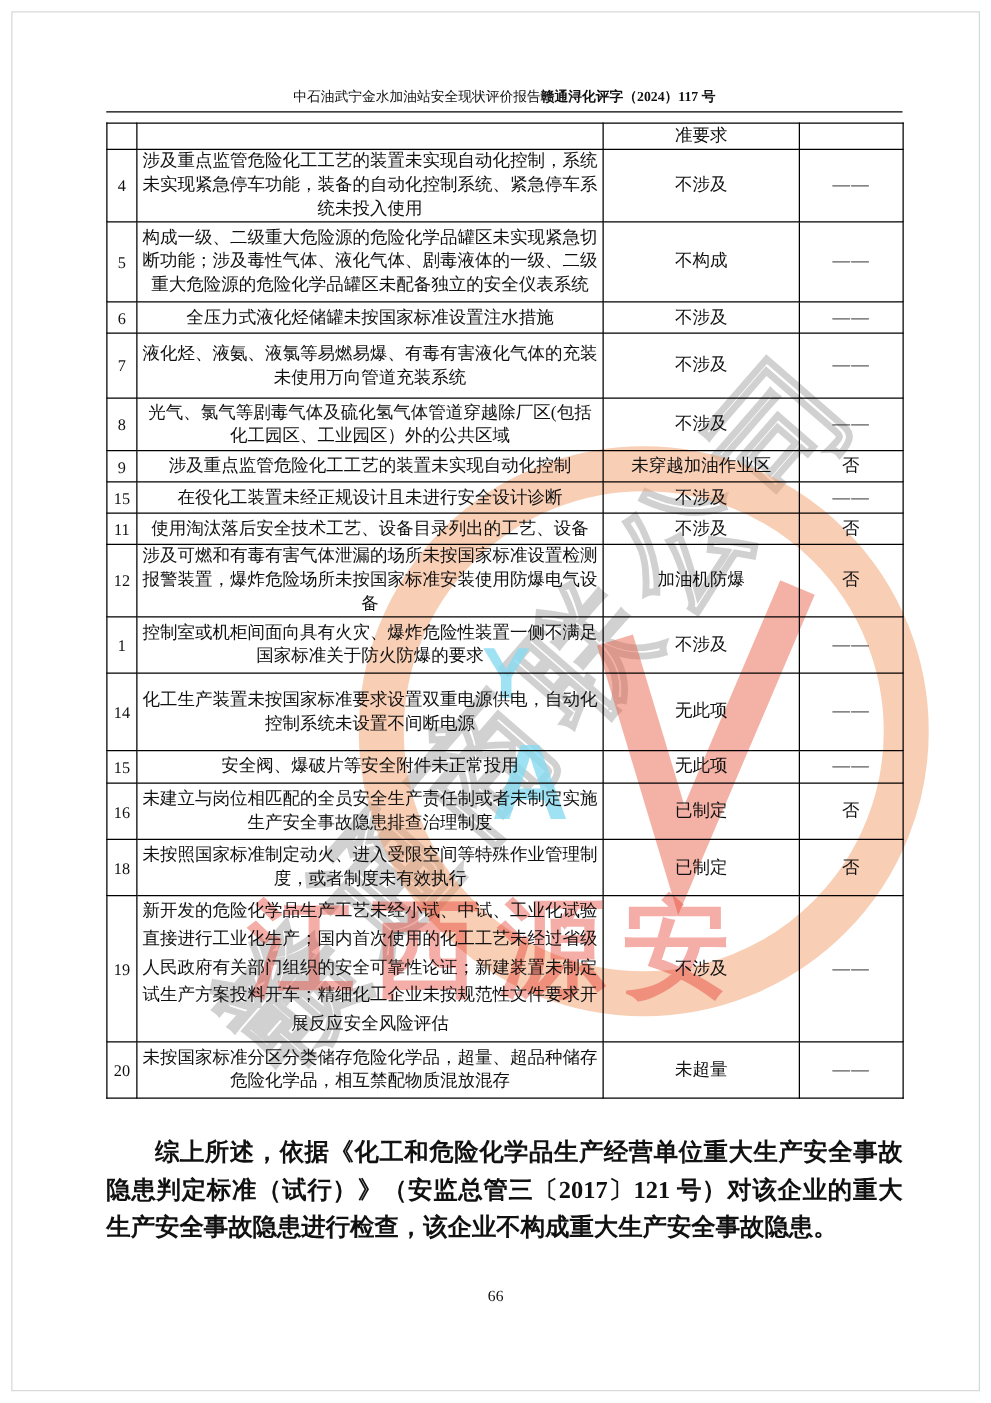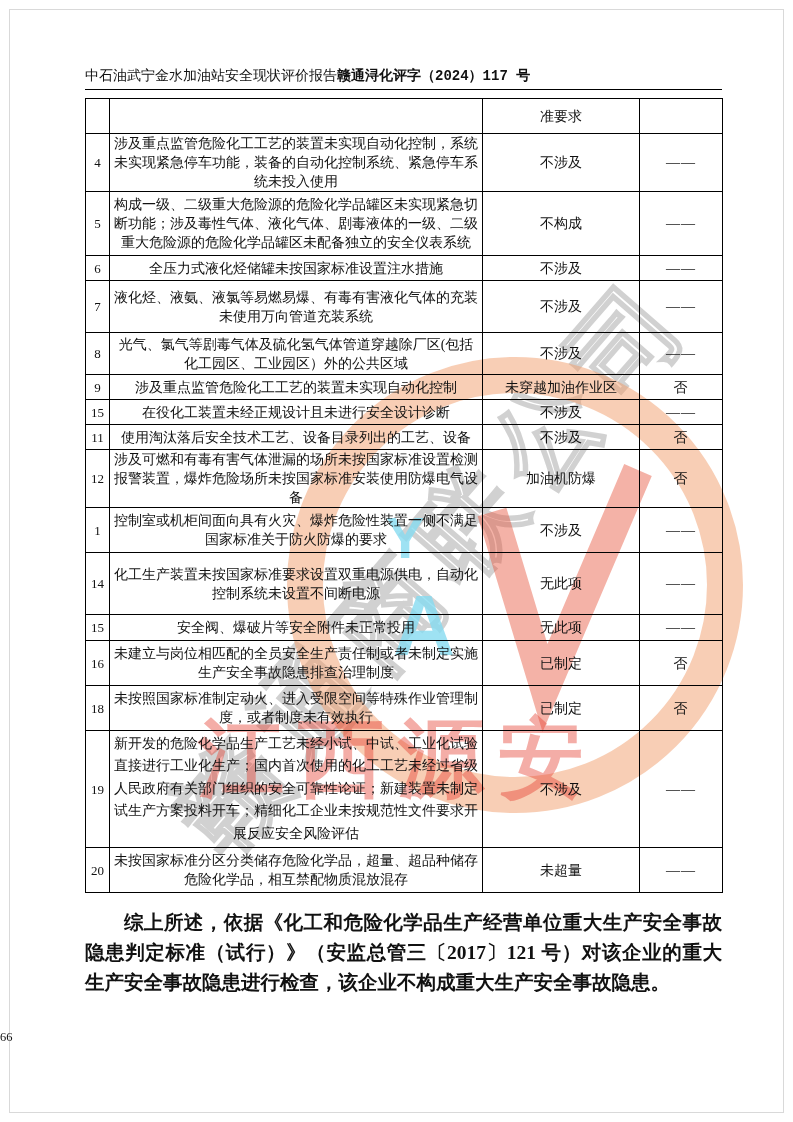--- a/index.html
+++ b/index.html
@@ -12,26 +12,25 @@
     color:#111;
   }
   .page-frame{
     position:absolute;left:9px;top:9px;right:9px;bottom:9px;
     border:1px solid #d9d9d9;
     pointer-events:none;
   }
   
   .running-header{
     position:absolute;left:85px;top:60px;width:637px;height:25px;
-    display:flex;justify-content:flex-start;align-items:flex-end;
-    font-size:14px;
+    display:flex;justify-content:center;align-items:flex-end;
+    font-size:11px;
     border-bottom:1.5px solid #000;
     padding-bottom:4px;
     z-index:2;
-    font-family:Liberation Mono, monospace;
   }
   .running-header .right{font-weight:bold;margin-top:42px;}
   
   .watermark{
     position:absolute;left:0;top:0;width:793px;height:1122px;
     z-index:1;pointer-events:none;
   }
   
   table.judge{
     position:absolute;left:85px;top:98px;
@@ -57,21 +56,21 @@
   .conclusion{
     position:absolute;left:85px;top:888px;width:637px;
     font-size:19.5px;font-weight:bold;
     line-height:30px;
     text-align:justify;
     text-indent:2em;
     z-index:2;
   }
   .page-number{
     position:absolute;left:0;top:1030px;width:793px;
-    font-size:12.5px;z-index:2;
+    text-align:center;font-size:12.5px;z-index:2;
   }
 </style>
 </head>
 <body>
 
 <div class="page">
   <div class="page-frame"></div>
 
   <svg class="watermark" viewBox="0 0 793 1122" xmlns="http://www.w3.org/2000/svg">
 
@@ -95,21 +94,21 @@
   </div>
 
   <table class="judge">
     <colgroup>
         <col style="width:24px">
         <col style="width:373px">
         <col style="width:157px">
         <col style="width:83px">
       </colgroup>
     <tbody>
-        <tr style="height:35px">
+        <tr style="height:21px">
       <td class="no"></td>
       <td class="desc"></td>
       <td class="status">准要求</td>
       <td class="result"></td>
     </tr>
     <tr style="height:56px">
       <td class="no">4</td>
       <td class="desc">涉及重点监管危险化工工艺的装置未实现自动化控制，系统未实现紧急停车功能，装备的自动化控制系统、紧急停车系统未投入使用</td>
       <td class="status">不涉及</td>
       <td class="result">——</td>

